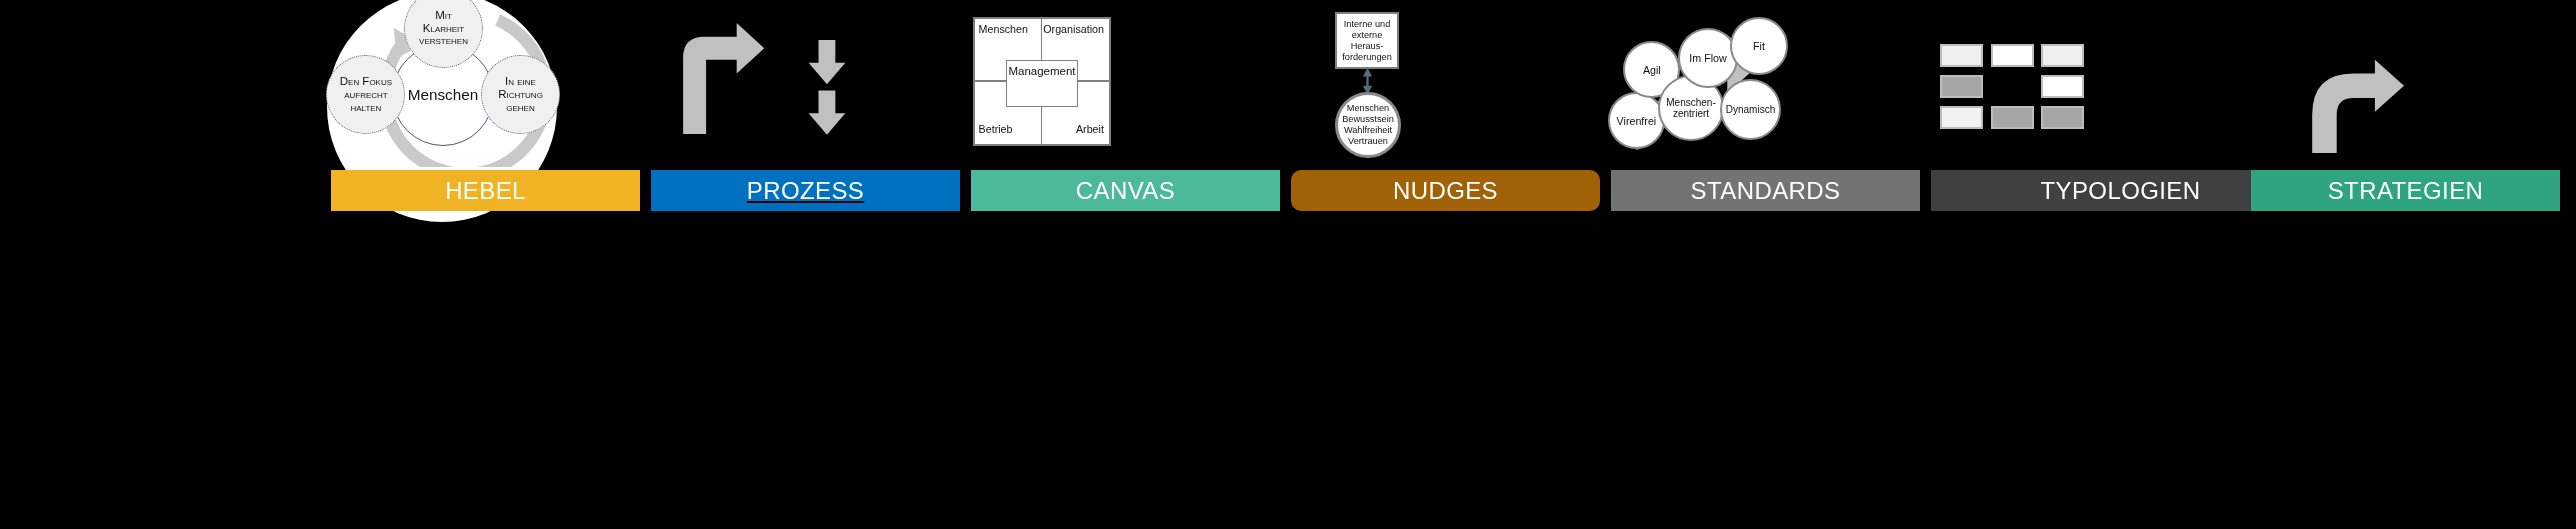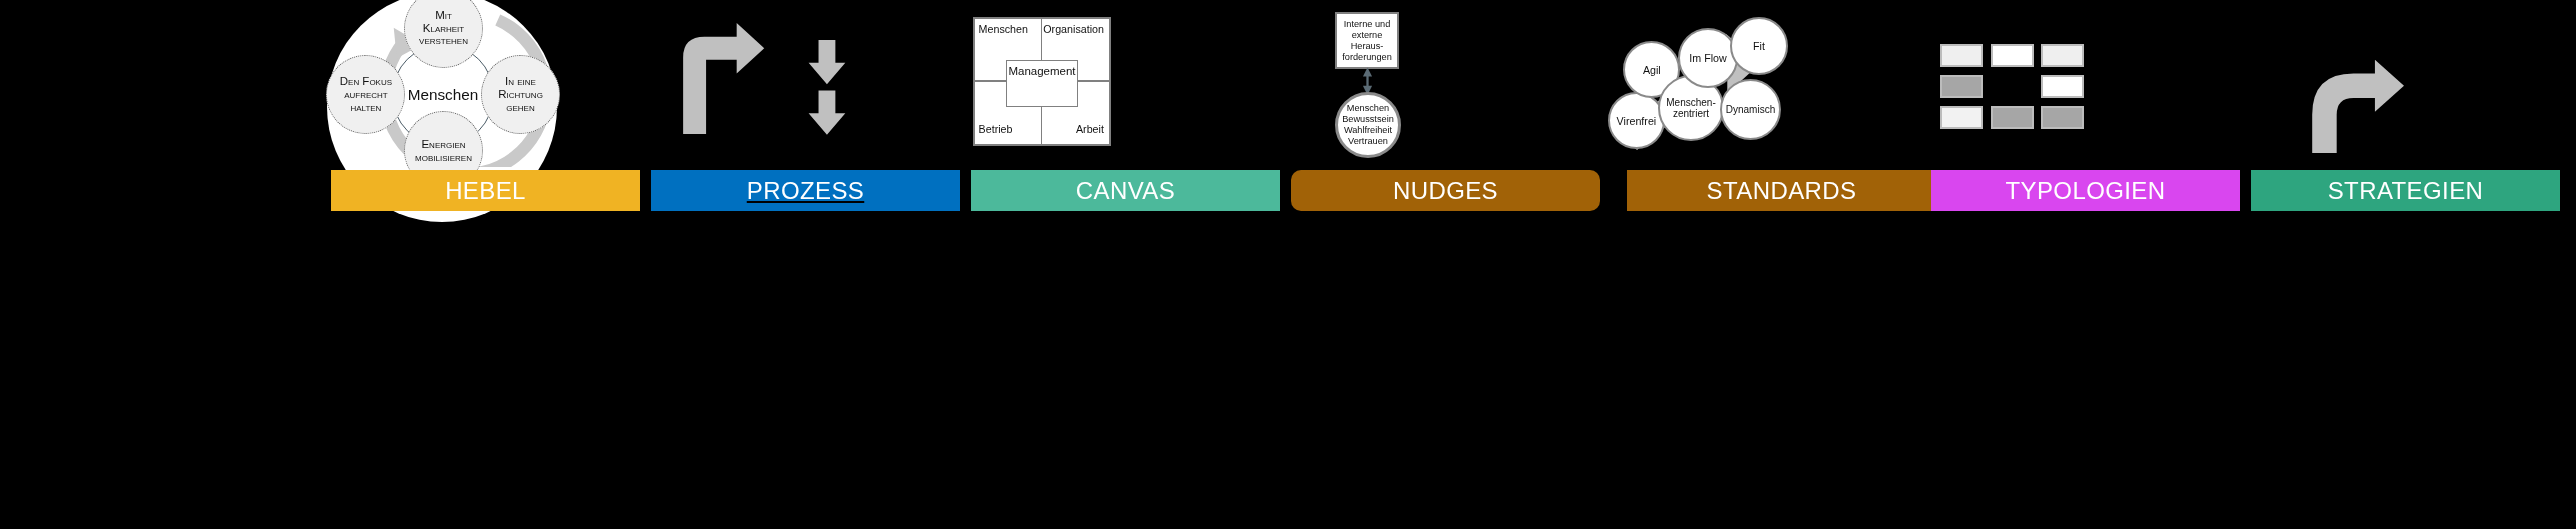--- a/index.html
+++ b/index.html
@@ -65,24 +65,20 @@
         <b>Klarheit</b>
         <b>verstehen</b>
       </div>
 
       <div class="sat" style="left:150px;top:55px;width:77px;height:77px;font-size:11.5px;">
         <b>In eine</b>
         <b>Richtung</b>
         <b>gehen</b>
       </div>
 
-      <div class="sat" style="left:73px;top:111px;width:77px;height:77px;font-size:11.5px;">
-        <b>Energien</b>
-        <b>mobilisieren</b>
-      </div>
 
       <div class="sat" style="left:-4.6px;top:55px;width:77px;height:77px;font-size:11.5px;">
         <b>Den Fokus</b>
         <b>aufrecht</b>
         <b>halten</b>
       </div>
     </div>
     <div class="bar" style="background:#F0B323;">
       <span>HEBEL</span>
     </div>
@@ -173,39 +169,39 @@
       <div class="scircle" style="left:67px;top:27.6px;width:60px;height:60px;font-size:10.7px;">
         <span>Im Flow</span>
       </div>
       <div class="scircle" style="left:109px;top:79px;width:61px;height:61px;font-size:10px;">
         <span>Dynamisch</span>
       </div>
       <div class="scircle" style="left:119px;top:17px;width:58px;height:58px;font-size:10.7px;">
         <span>Fit</span>
       </div>
     </div>
-    <div class="bar" style="background:#a16207;margin-left:16px;">
+    <div class="bar" style="background:#737373;">
       <span>STANDARDS</span>
     </div>
   </div>
 
   <div class="panel" style="left: 1931px; width: 309px;">
     <div class="art" style="width: 309px;">
       <div class="tcell" style="left:9.2px;top:44px;width:43px;height:23px;background:#EFEFEF;"></div>
       <div class="tcell" style="left:60px;top:44px;width:43px;height:23px;background:#FFFFFF;"></div>
       <div class="tcell" style="left:110px;top:44px;width:43px;height:23px;background:#EFEFEF;"></div>
 
       <div class="tcell" style="left:9.2px;top:75px;width:43px;height:23px;background:#A6A6A6;"></div>
       <div class="tcell" style="left:110px;top:75px;width:43px;height:23px;background:#FFFFFF;"></div>
 
       <div class="tcell" style="left:9.2px;top:106px;width:43px;height:23px;background:#F2F2F2;"></div>
       <div class="tcell" style="left:60px;top:106px;width:43px;height:23px;background:#A6A6A6;"></div>
       <div class="tcell" style="left:110px;top:106px;width:43px;height:23px;background:#A6A6A6;"></div>
     </div>
-    <div class="bar" style="background:#d946ef;">
+    <div class="bar" style="background:#404040;padding-left:35px;">
       <span>TYPOLOGIEN</span>
     </div>
   </div>
 
   <div class="panel" style="left: 2251px; width: 309px;">
     <div class="art" style="width: 309px;">
       <svg width="293" height="167" viewBox="0 0 383 218">
         <path d="M 80 200 L 80 150 Q 80 96 134 96 L 162 96 L 162 78 L 200 112 L 162 146 L 162 128 L 134 128
                  Q 112 128 112 150 L 112 200 Z" fill="#C0C0C0"></path>
       </svg>

